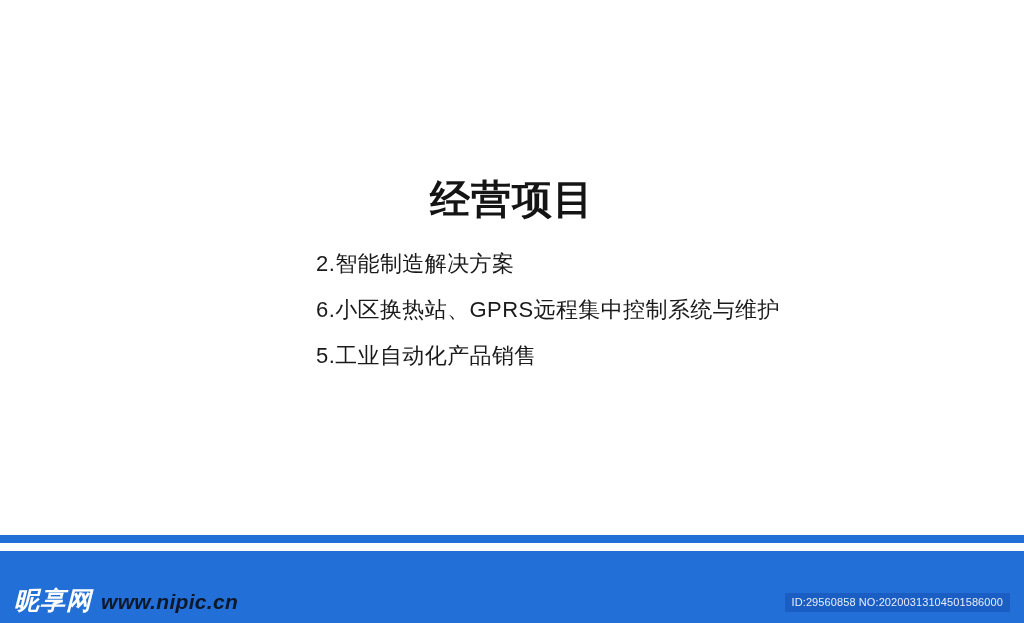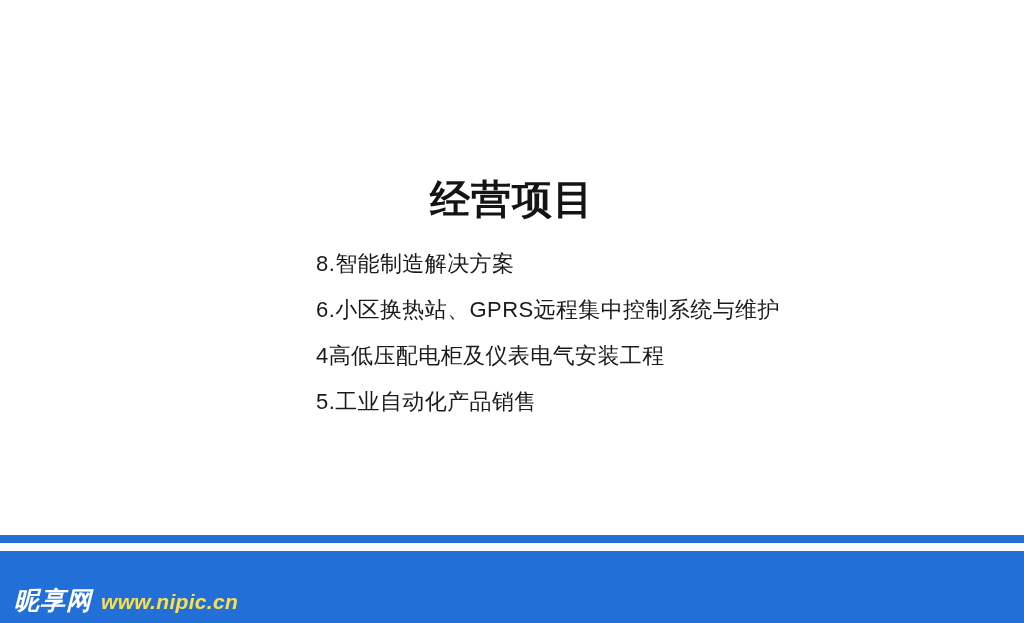--- a/index.html
+++ b/index.html
@@ -107,21 +107,21 @@
     color: #ffffff;
     letter-spacing: 1px;
     line-height: 1;
     font-family: "DejaVu Sans", "Liberation Sans", sans-serif;
   }
 
   .wm-url {
     font-size: 21px;
     font-weight: bold;
     font-style: italic;
-    color: #fde047;
+    color: #0f172a;
     letter-spacing: 0.3px;
     line-height: 1;
     font-family: "Liberation Sans", "DejaVu Sans", sans-serif;
   }
 
   .id-badge {
     position: absolute;
     right: 14px;
     top: 42px;
     height: 19px;
@@ -138,34 +138,34 @@
 </head>
 <body>
 
 <div id="poster">
 
   <div class="content">
 
     <div class="title">经营项目</div>
 
     <ul class="item-list">
-      <li>8.智能制造解决方案</li>
+      <li>2.智能制造解决方案</li>
       <li>6.小区换热站、GPRS远程集中控制系统与维护</li>
-      <li>4高低压配电柜及仪表电气安装工程</li>
       <li>5.工业自动化产品销售</li>
     </ul>
 
   </div>
 
   <div class="thin-rule"></div>
   <div class="rule-gap"></div>
 
   <div class="footer-bar">
 
     <div class="watermark">
       <span class="wm-cn">昵享网</span>
       <span class="wm-url">www.nipic.cn</span>
     </div>
 
+    <div class="id-badge">ID:29560858 NO:20200313104501586000</div>
 
   </div>
 
 </div>
 
 </body></html>

